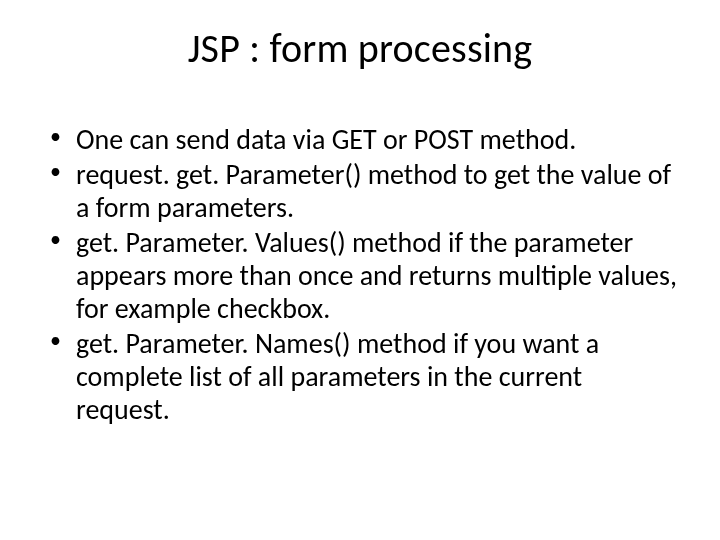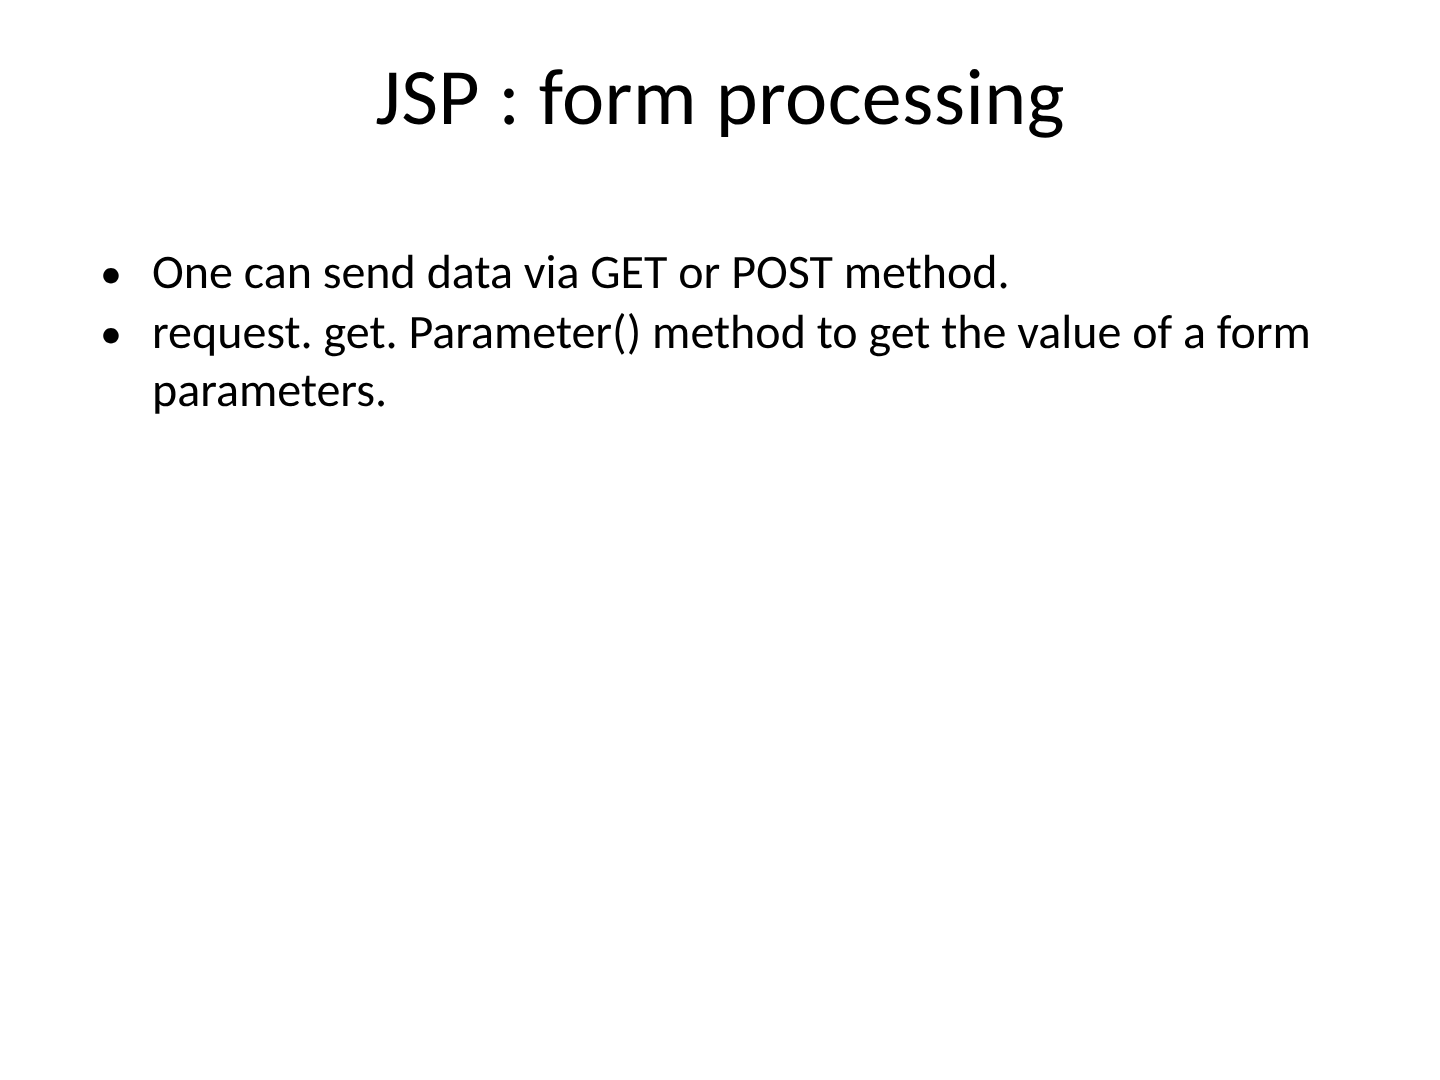--- a/index.html
+++ b/index.html
@@ -24,21 +24,21 @@
     margin: 6px 0 50px 0;
     letter-spacing: 0.2px;
   }
   ul.bullets {
     list-style: none;
     padding: 0;
     margin: 0 0 0 8px;
   }
   ul.bullets li {
     position: relative;
-    font-size: 24px;
+    font-size: 28px;
     line-height: 1.18;
     padding-left: 28px;
     margin-bottom: 2px;
     font-weight: 400;
   }
   ul.bullets li::before {
     content: "•";
     position: absolute;
     left: 2px;
     top: 0;
@@ -47,14 +47,16 @@
   }
 </style>
 </head>
 <body>
 
 <div class="slide">
   <h1 class="title">JSP : form processing</h1>
   <ul class="bullets">
     <li>One can send data via GET or POST method.</li>
     <li>request. get. Parameter() method to get the value of a form parameters.</li>
+    <li>get. Parameter. Values() method if the parameter appears more than once and returns multiple values, for example checkbox.</li>
+    <li>get. Parameter. Names() method if you want a complete list of all parameters in the current request.</li>
   </ul>
 </div>
 
 </body></html>

